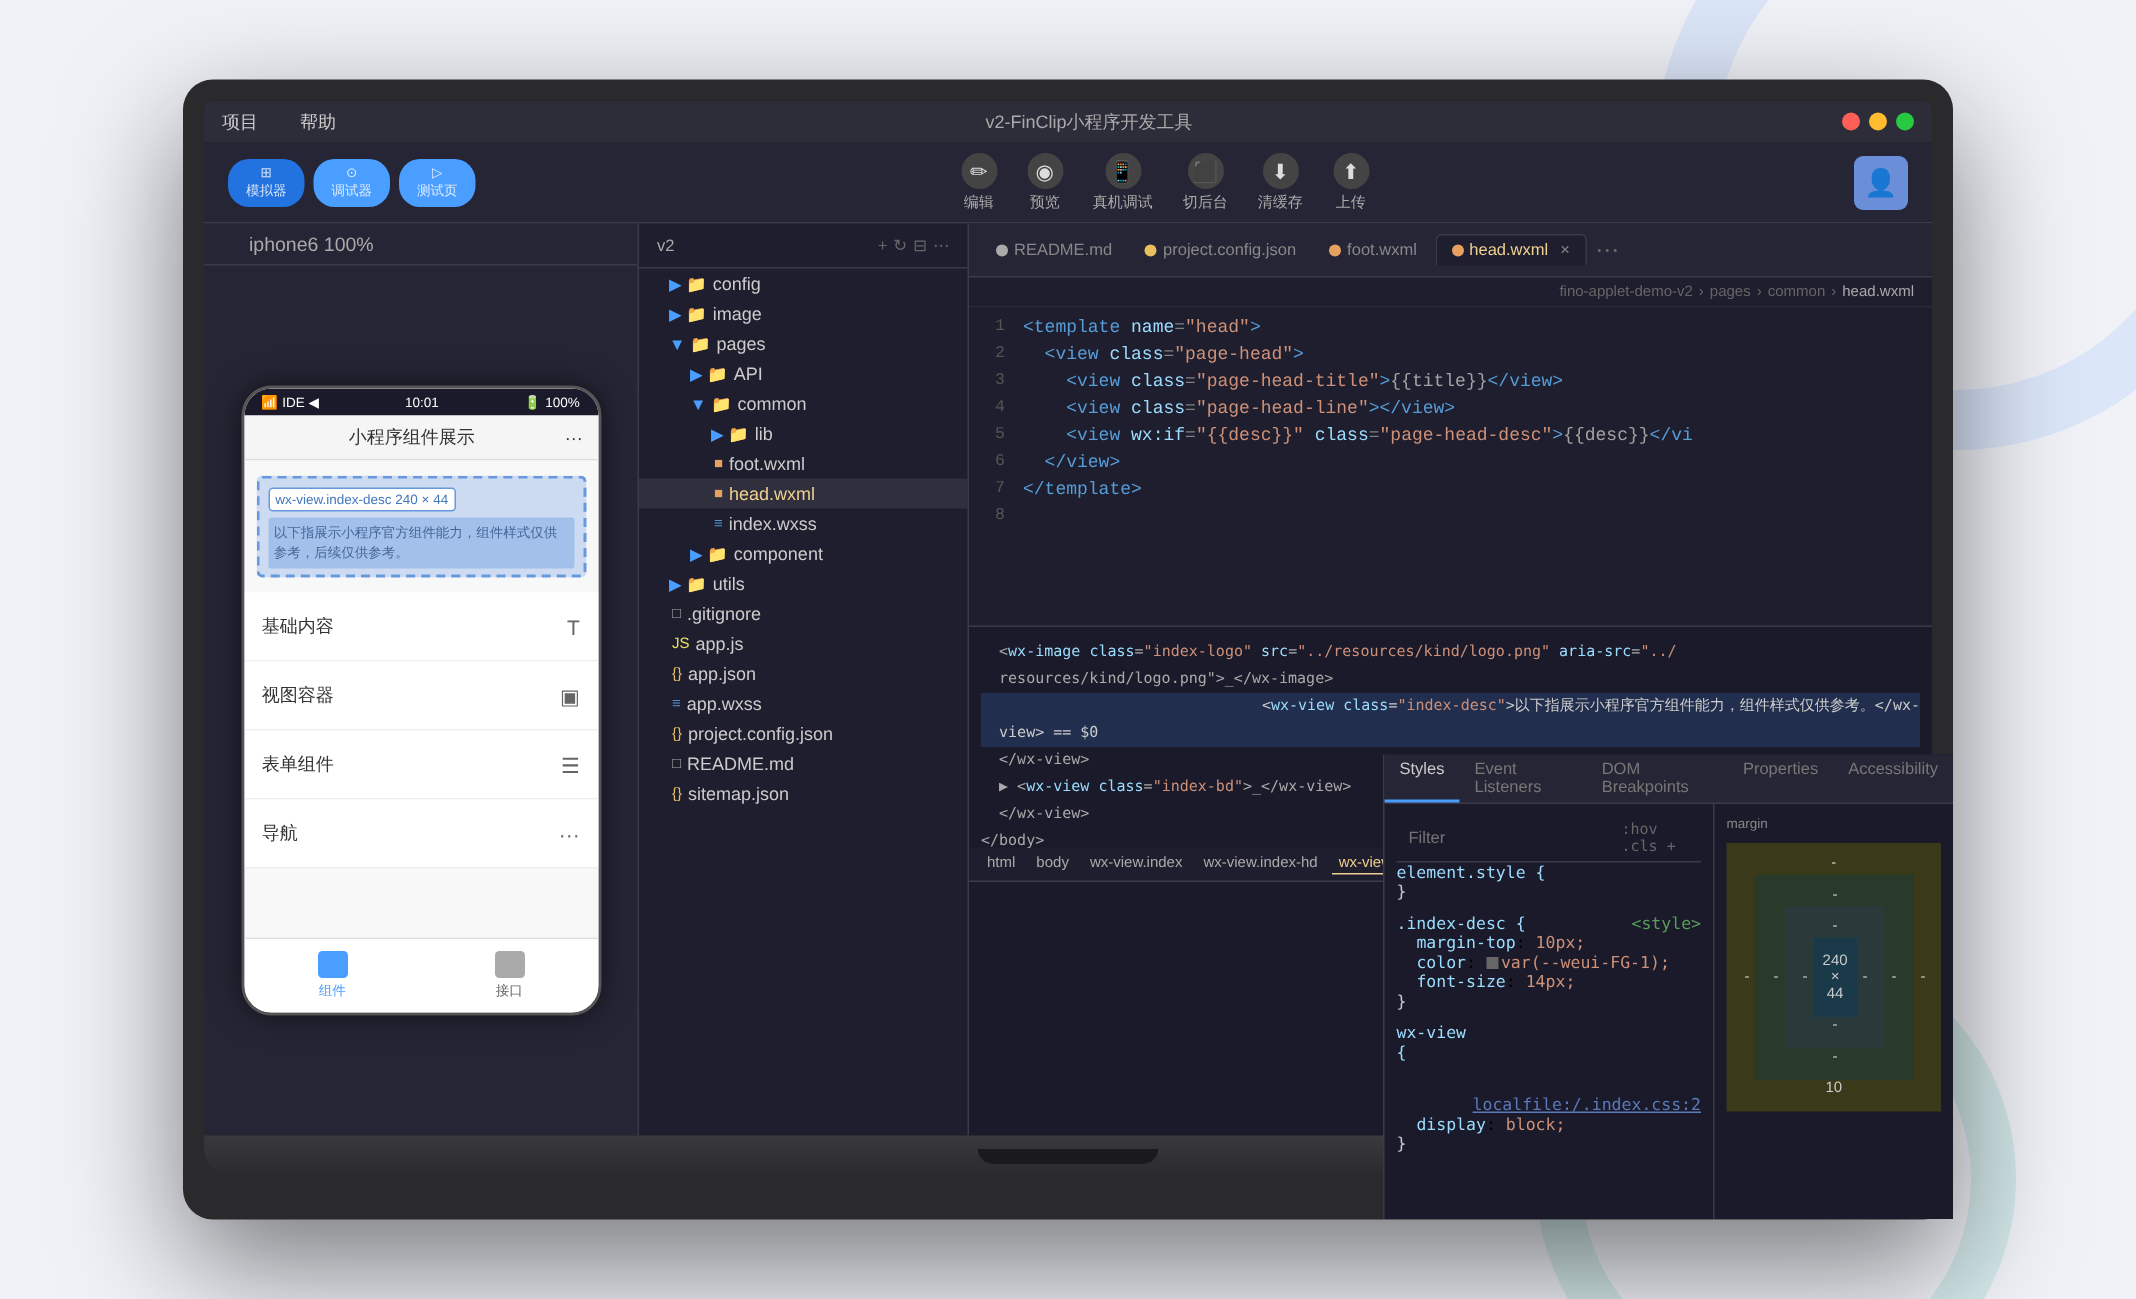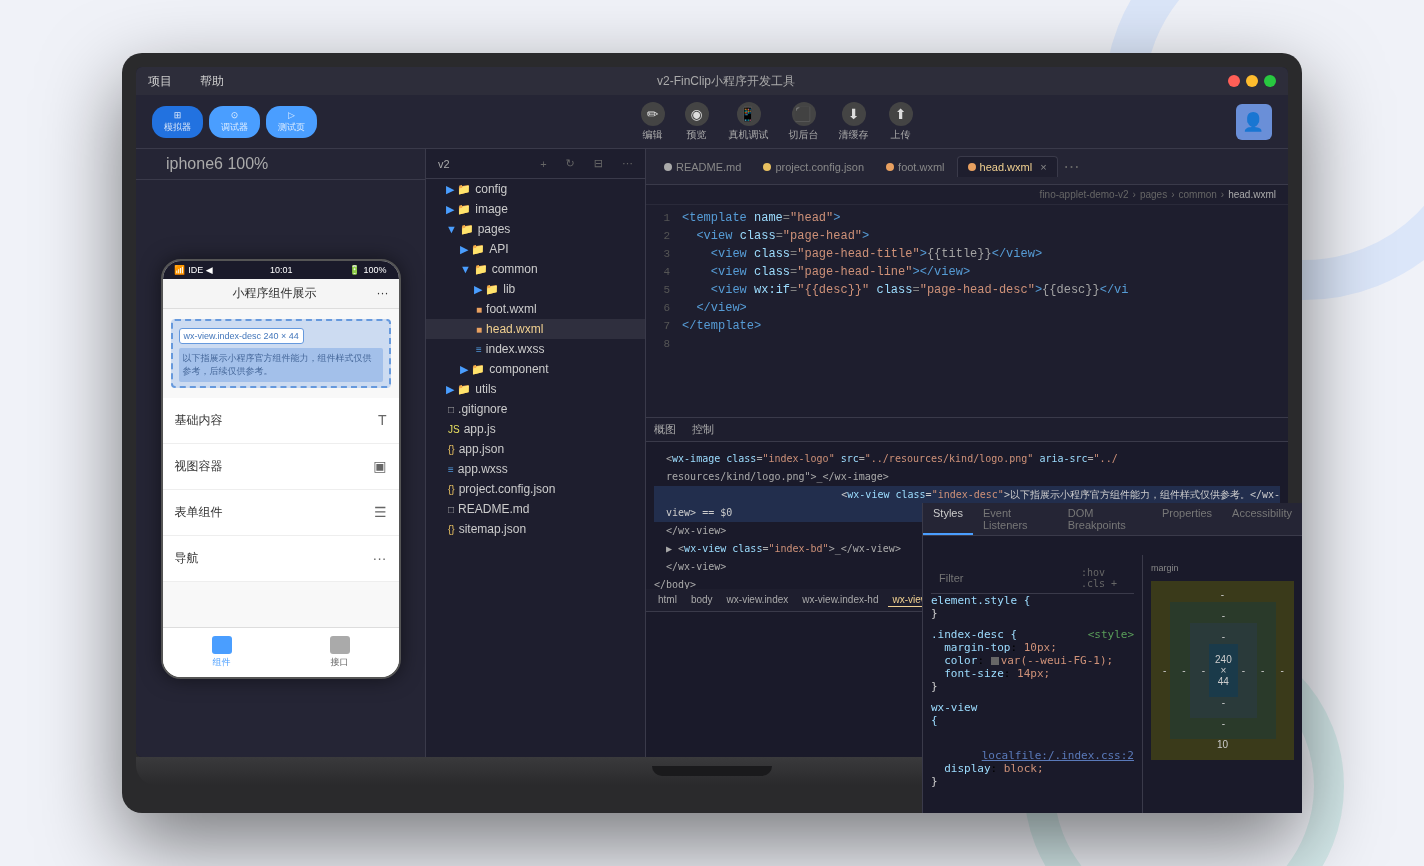--- a/index.html
+++ b/index.html
@@ -195,21 +195,21 @@
       flex-shrink: 0;
     }
     .panel-header {
       padding: 6px 10px;
       display: flex;
       align-items: center;
       gap: 8px;
       border-bottom: 1px solid #3a3a4a;
     }
     .panel-header-text {
-      font-size: 16px;
+      font-size: 13px;
       color: #aaa;
       padding-left: 20px;
     }
     .phone-preview {
       flex: 1;
       display: flex;
       align-items: center;
       justify-content: center;
       padding: 10px;
     }
@@ -317,21 +317,21 @@
       flex-shrink: 0;
       overflow-y: auto;
       font-size: 12px;
     }
     .file-tree-header {
       padding: 8px 12px;
       color: #aaa;
       font-size: 11px;
       display: flex;
       align-items: center;
-      gap: 19px;
+      gap: 4px;
       border-bottom: 1px solid #3a3a4a;
     }
     .tree-item {
       padding: 3px 8px;
       color: #ccc;
       cursor: pointer;
       display: flex;
       align-items: center;
       gap: 4px;
       white-space: nowrap;
@@ -475,21 +475,20 @@
     .selector-pill.active {
       color: #f0d090;
       border-bottom: 1px solid #f0d090;
     }
     .styles-panel {
       width: 380px;
       border-left: 1px solid #3a3a4a;
       display: flex;
       flex-direction: column;
       flex-shrink: 0;
-      gap: 19px;
     }
     .styles-sub-tabs {
       display: flex;
       border-bottom: 1px solid #3a3a4a;
       background: #252535;
       flex-shrink: 0;
     }
     .styles-sub-tab {
       padding: 4px 10px;
       font-size: 11px;
@@ -870,24 +869,20 @@
             <div class="line-content"><span class="tag">&lt;/template&gt;</span></div>
           </div>
           <div class="code-line">
             <div class="line-number">8</div>
             <div class="line-content"></div>
           </div>
         </div>
 
         <div class="devtools-panel">
 
-          <div style="background:#1e1e2e;padding:4px 8px;display:flex;gap:16px;border-bottom:1px solid #3a3a4a;flex-shrink:0;">
-            <span style="font-size:11px;color:#aaa;">概图</span>
-            <span style="font-size:11px;color:#aaa;">控制</span>
-          </div>
 
           <div style="background:#1a1a2a;flex:0 0 170px;overflow:hidden;display:flex;flex-direction:column;">
             <div class="html-tree-area">
               <div class="html-tree-line" style="color:#aaa;font-size:10px;">  &lt;<span style="color:#9cdcfe">wx-image</span> <span style="color:#9cdcfe">class</span>=<span style="color:#ce9178">"index-logo"</span> <span style="color:#9cdcfe">src</span>=<span style="color:#ce9178">"../resources/kind/logo.png"</span> <span style="color:#9cdcfe">aria-src</span>=<span style="color:#ce9178">"../</span></div>
               <div class="html-tree-line" style="color:#aaa;font-size:10px;">  resources/kind/logo.png"&gt;_&lt;/wx-image&gt;</div>
               <div class="html-tree-line selected" style="color:#ccc;font-size:10px;background:rgba(70,130,220,0.2);text-align:right;">  &lt;<span style="color:#9cdcfe">wx-view</span> <span style="color:#9cdcfe">class</span>=<span style="color:#ce9178">"index-desc"</span>&gt;以下指展示小程序官方组件能力，组件样式仅供参考。&lt;/wx-</div>
               <div class="html-tree-line selected" style="color:#ccc;font-size:10px;background:rgba(70,130,220,0.2);">  view&gt; == $0</div>
               <div class="html-tree-line" style="color:#aaa;font-size:10px;">  &lt;/wx-view&gt;</div>
               <div class="html-tree-line" style="color:#aaa;font-size:10px;">  ▶ &lt;<span style="color:#9cdcfe">wx-view</span> <span style="color:#9cdcfe">class</span>=<span style="color:#ce9178">"index-bd"</span>&gt;_&lt;/wx-view&gt;</div>
               <div class="html-tree-line" style="color:#aaa;font-size:10px;">  &lt;/wx-view&gt;</div>

